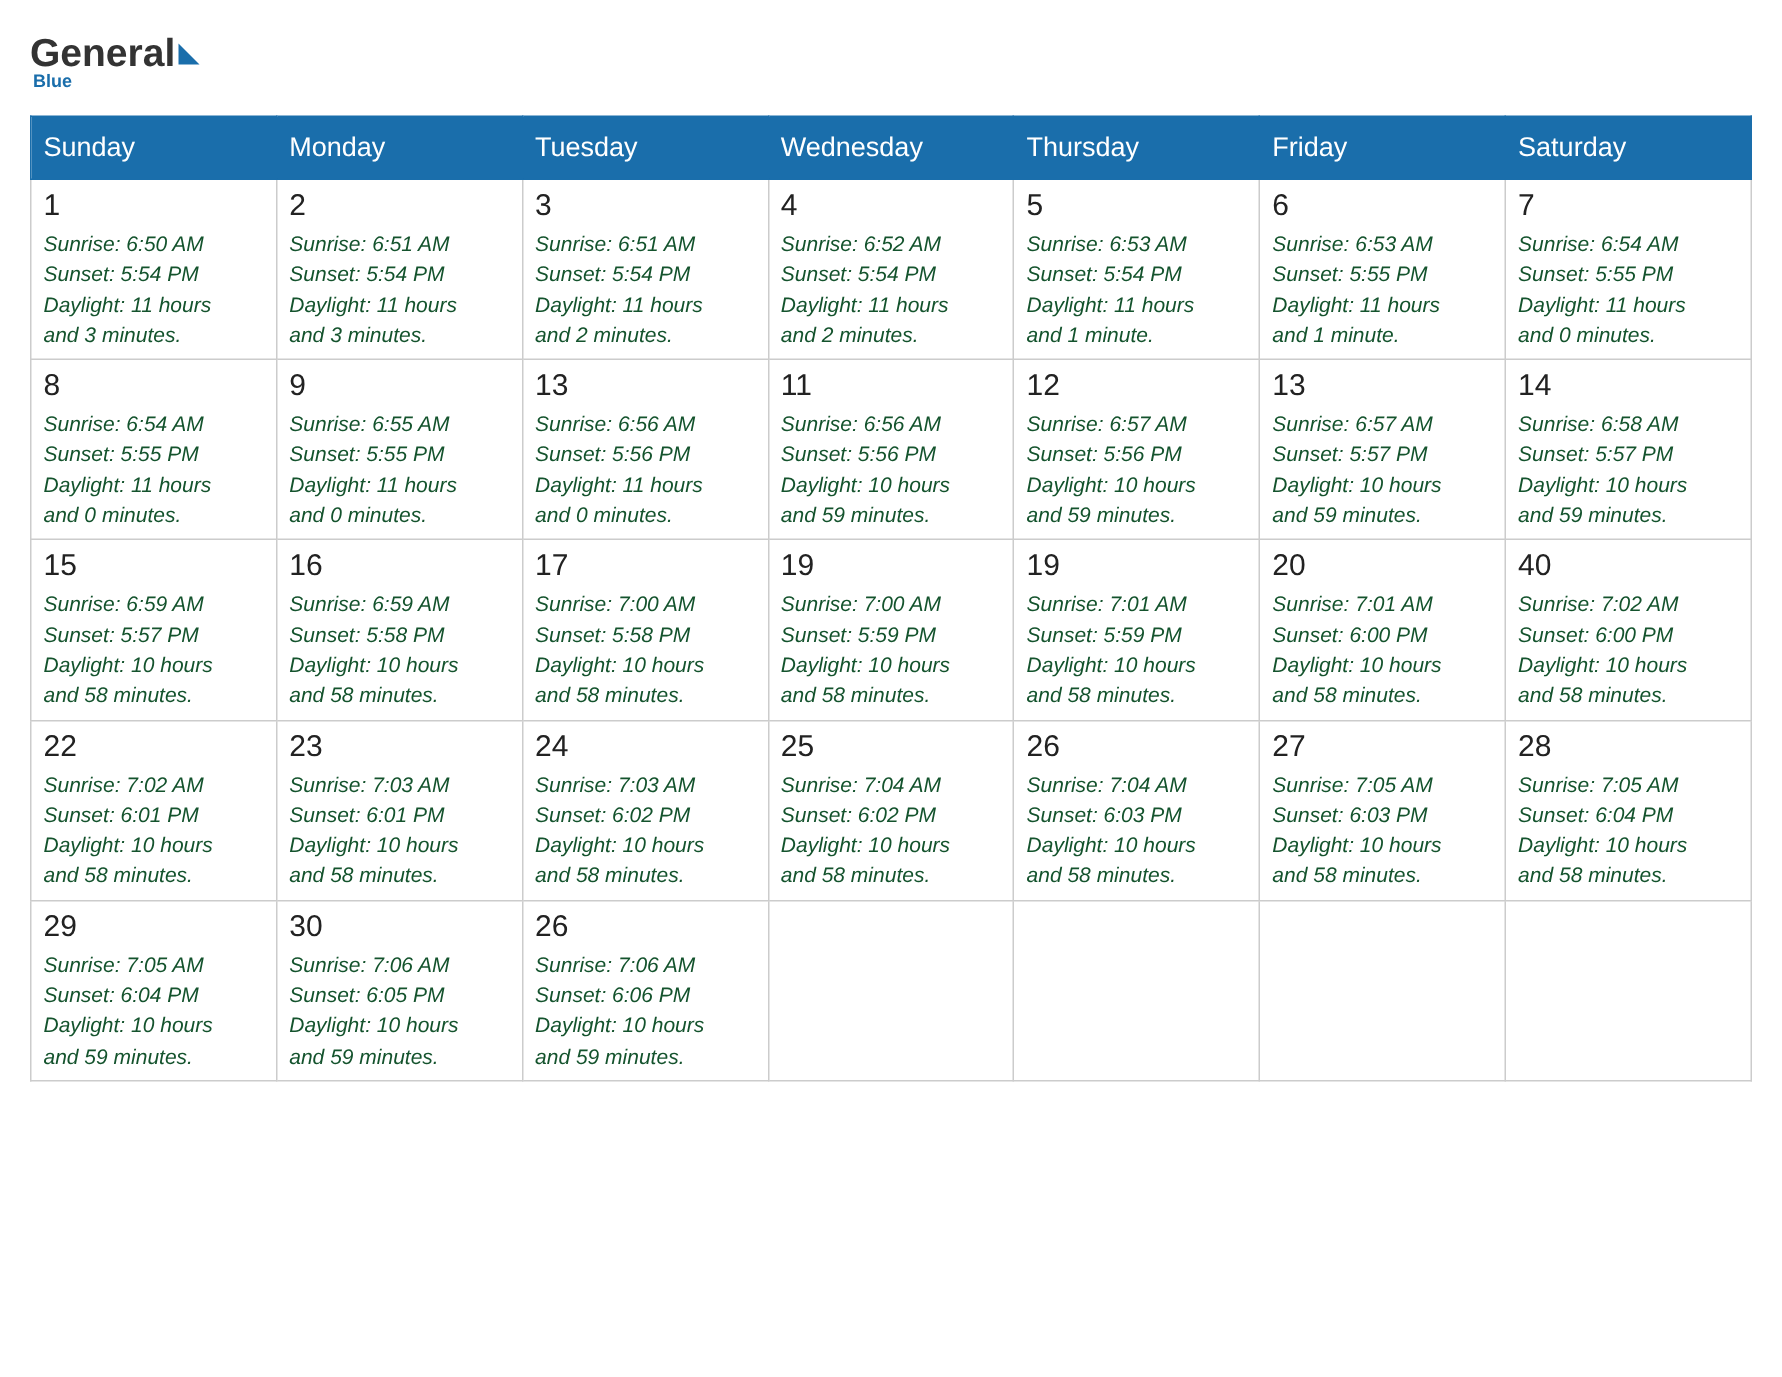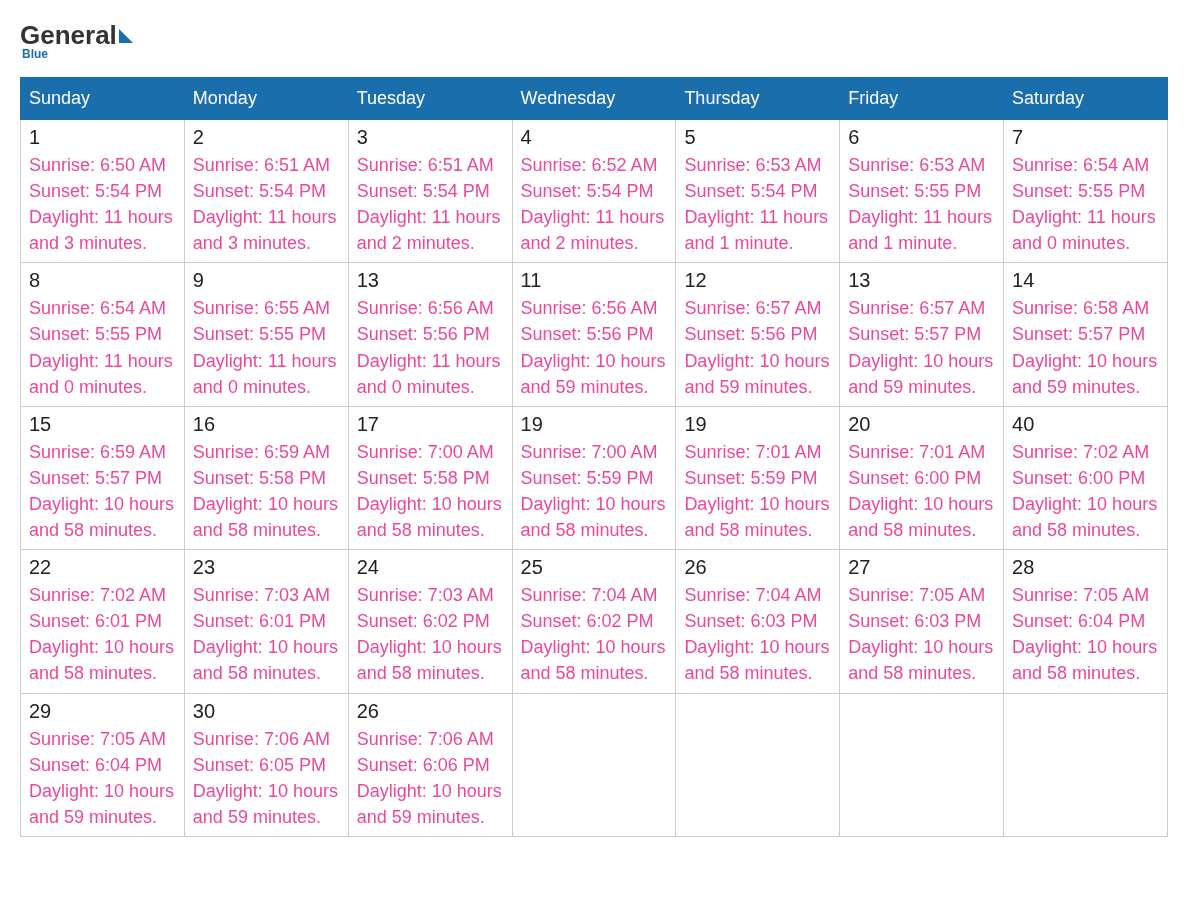--- a/index.html
+++ b/index.html
@@ -84,23 +84,24 @@
       width: 14.28%;
     }
     td .day-num {
       font-size: 20px;
       font-weight: normal;
       color: #222;
       display: block;
       margin-bottom: 3px;
     }
     td .day-info {
-      font-size: 18px;
+      font-size: 14px;
       line-height: 1.45;
-      color: #ec4899;
+      color: #14532d;
+      font-style: italic;
     }
     tr.week-row td {
       height: 120px;
     }
     tr.last-row td {
       height: 110px;
     }
   </style>
 </head>
 <body>

